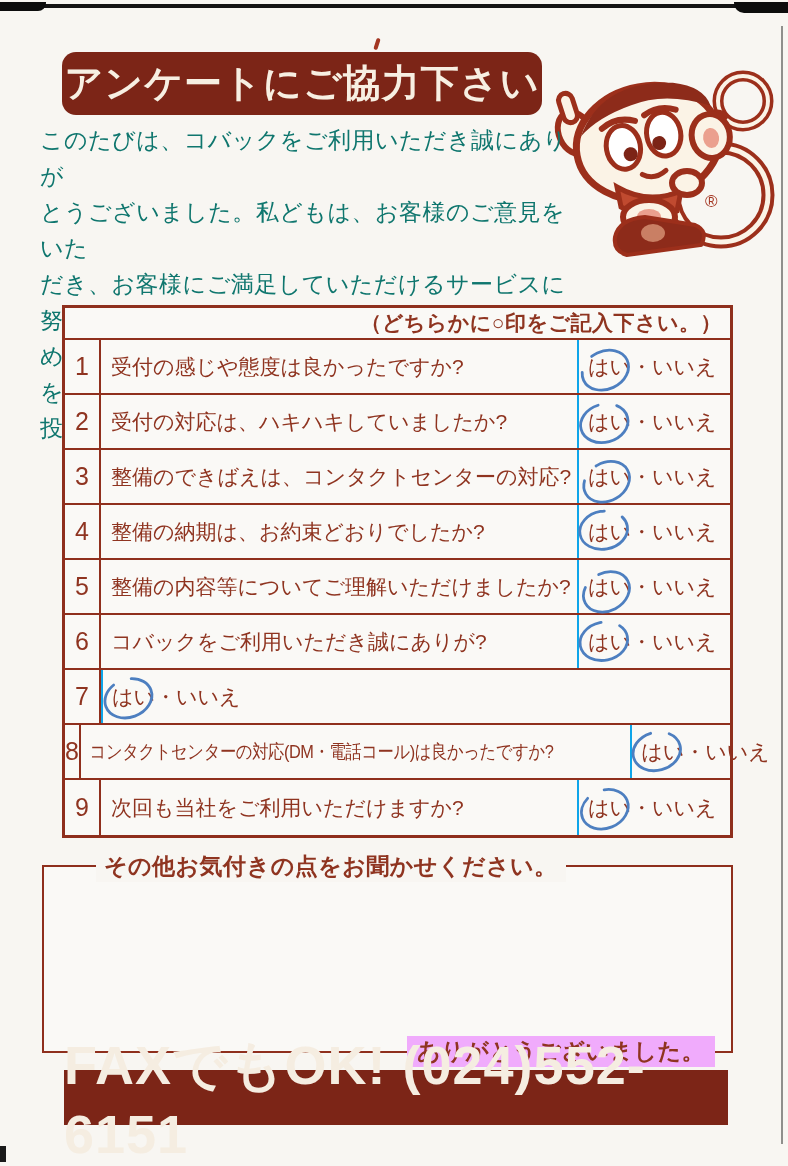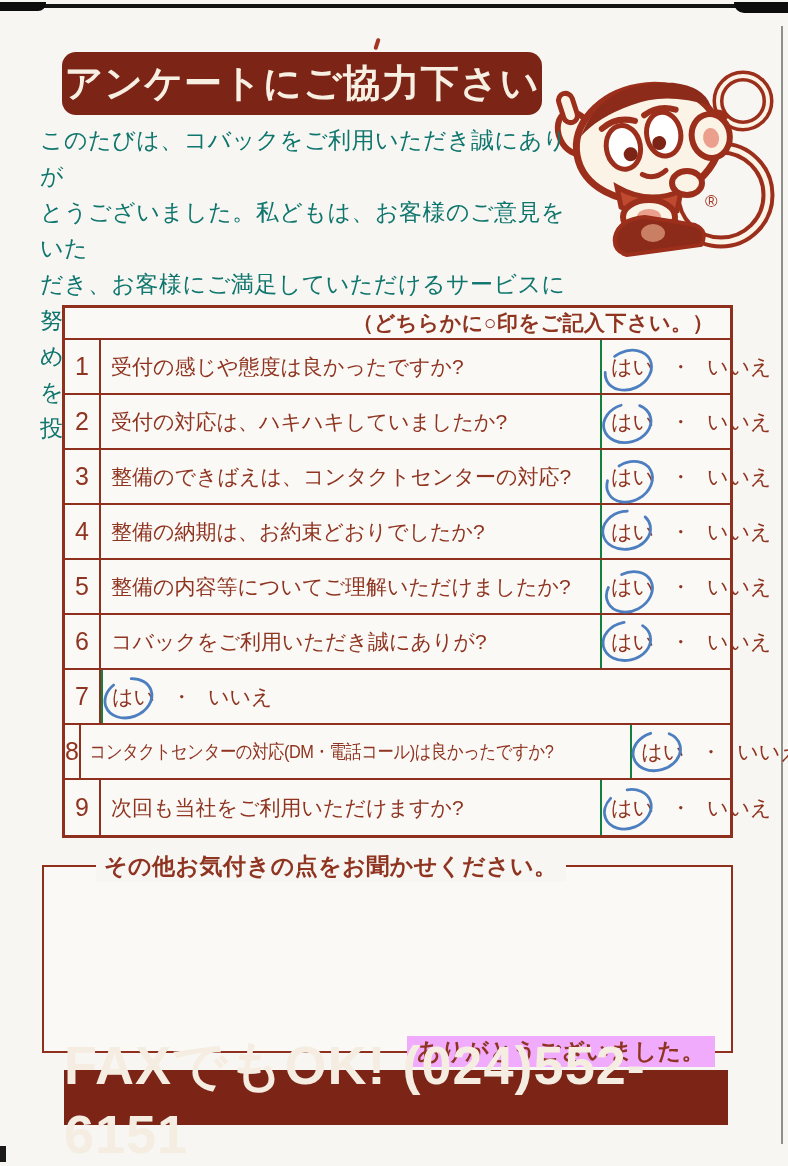--- a/index.html
+++ b/index.html
@@ -24,30 +24,30 @@
   
   .intro { position:absolute; left:40px; top:122px; width:528px; font-size:23px; line-height:36px;
     color:#0f766e; white-space:pre-line; letter-spacing:0.5px; }
 
   
   .mascot { position:absolute; left:553px; top:55px; width:232px; height:205px; }
 
   
   .survey-table { position:absolute; left:62px; top:305px; width:671px; border:3px solid #8f2f1d; background:#faf9f6; }
   .t-header { height:32px; border-bottom:2px solid #8f2f1d; display:flex; align-items:center; justify-content:flex-end;
-    padding-right:16px; color:#8f3420; font-size:21px; font-weight:bold; letter-spacing:0.5px; }
+    padding-right:8px; color:#8f3420; font-size:21px; font-weight:bold; letter-spacing:0.5px; }
   .t-row { display:flex; height:55px; border-bottom:2px solid #8f2f1d; }
   .t-row:last-child { border-bottom:none; }
   .t-num { width:36px; border-right:2px solid #8f2f1d; display:flex; align-items:center; justify-content:center;
     color:#8f3420; font-size:25px; }
   .t-q { flex:1; display:flex; align-items:center; padding-left:10px; color:#8f3420; font-size:21px;
     letter-spacing:0px; white-space:nowrap; overflow:visible; }
   .t-q.condensed { font-size:19px; transform:scaleX(0.86); transform-origin:left center; letter-spacing:-0.5px; }
-  .t-a { width:130px; border-left:2px solid #15803d; display:flex; align-items:center; padding-left:9px;
-    color:#8f3420; font-size:21px; position:relative; overflow:visible; white-space:nowrap;gap:16px; }
+  .t-a { width:153px; border-left:2px solid #0ea5e9; display:flex; align-items:center; padding-left:9px;
+    color:#8f3420; font-size:21px; position:relative; overflow:visible; white-space:nowrap; }
   .pen-circle { position:absolute; left:-3px; top:2px; width:58px; height:50px; overflow:visible; pointer-events:none; z-index:3; }
 
   
   .comment-box { position:absolute; left:42px; top:865px; width:691px; height:188px; border:2.5px solid #8f2f1d; background:#faf9f6; }
   .comment-label { position:absolute; left:52px; top:-16px; background:#f8f6f2; padding:0 8px;
     color:#8f3420; font-size:23px; font-weight:bold; letter-spacing:0.5px; }
   .comment-area { position:absolute; inset:6px; }
   .closing-label { position:absolute; right:16px; bottom:-16px; background:#f0abfc; padding:0 10px;
     color:#8f3420; font-size:23px; font-weight:bold; letter-spacing:0.5px; }
 

